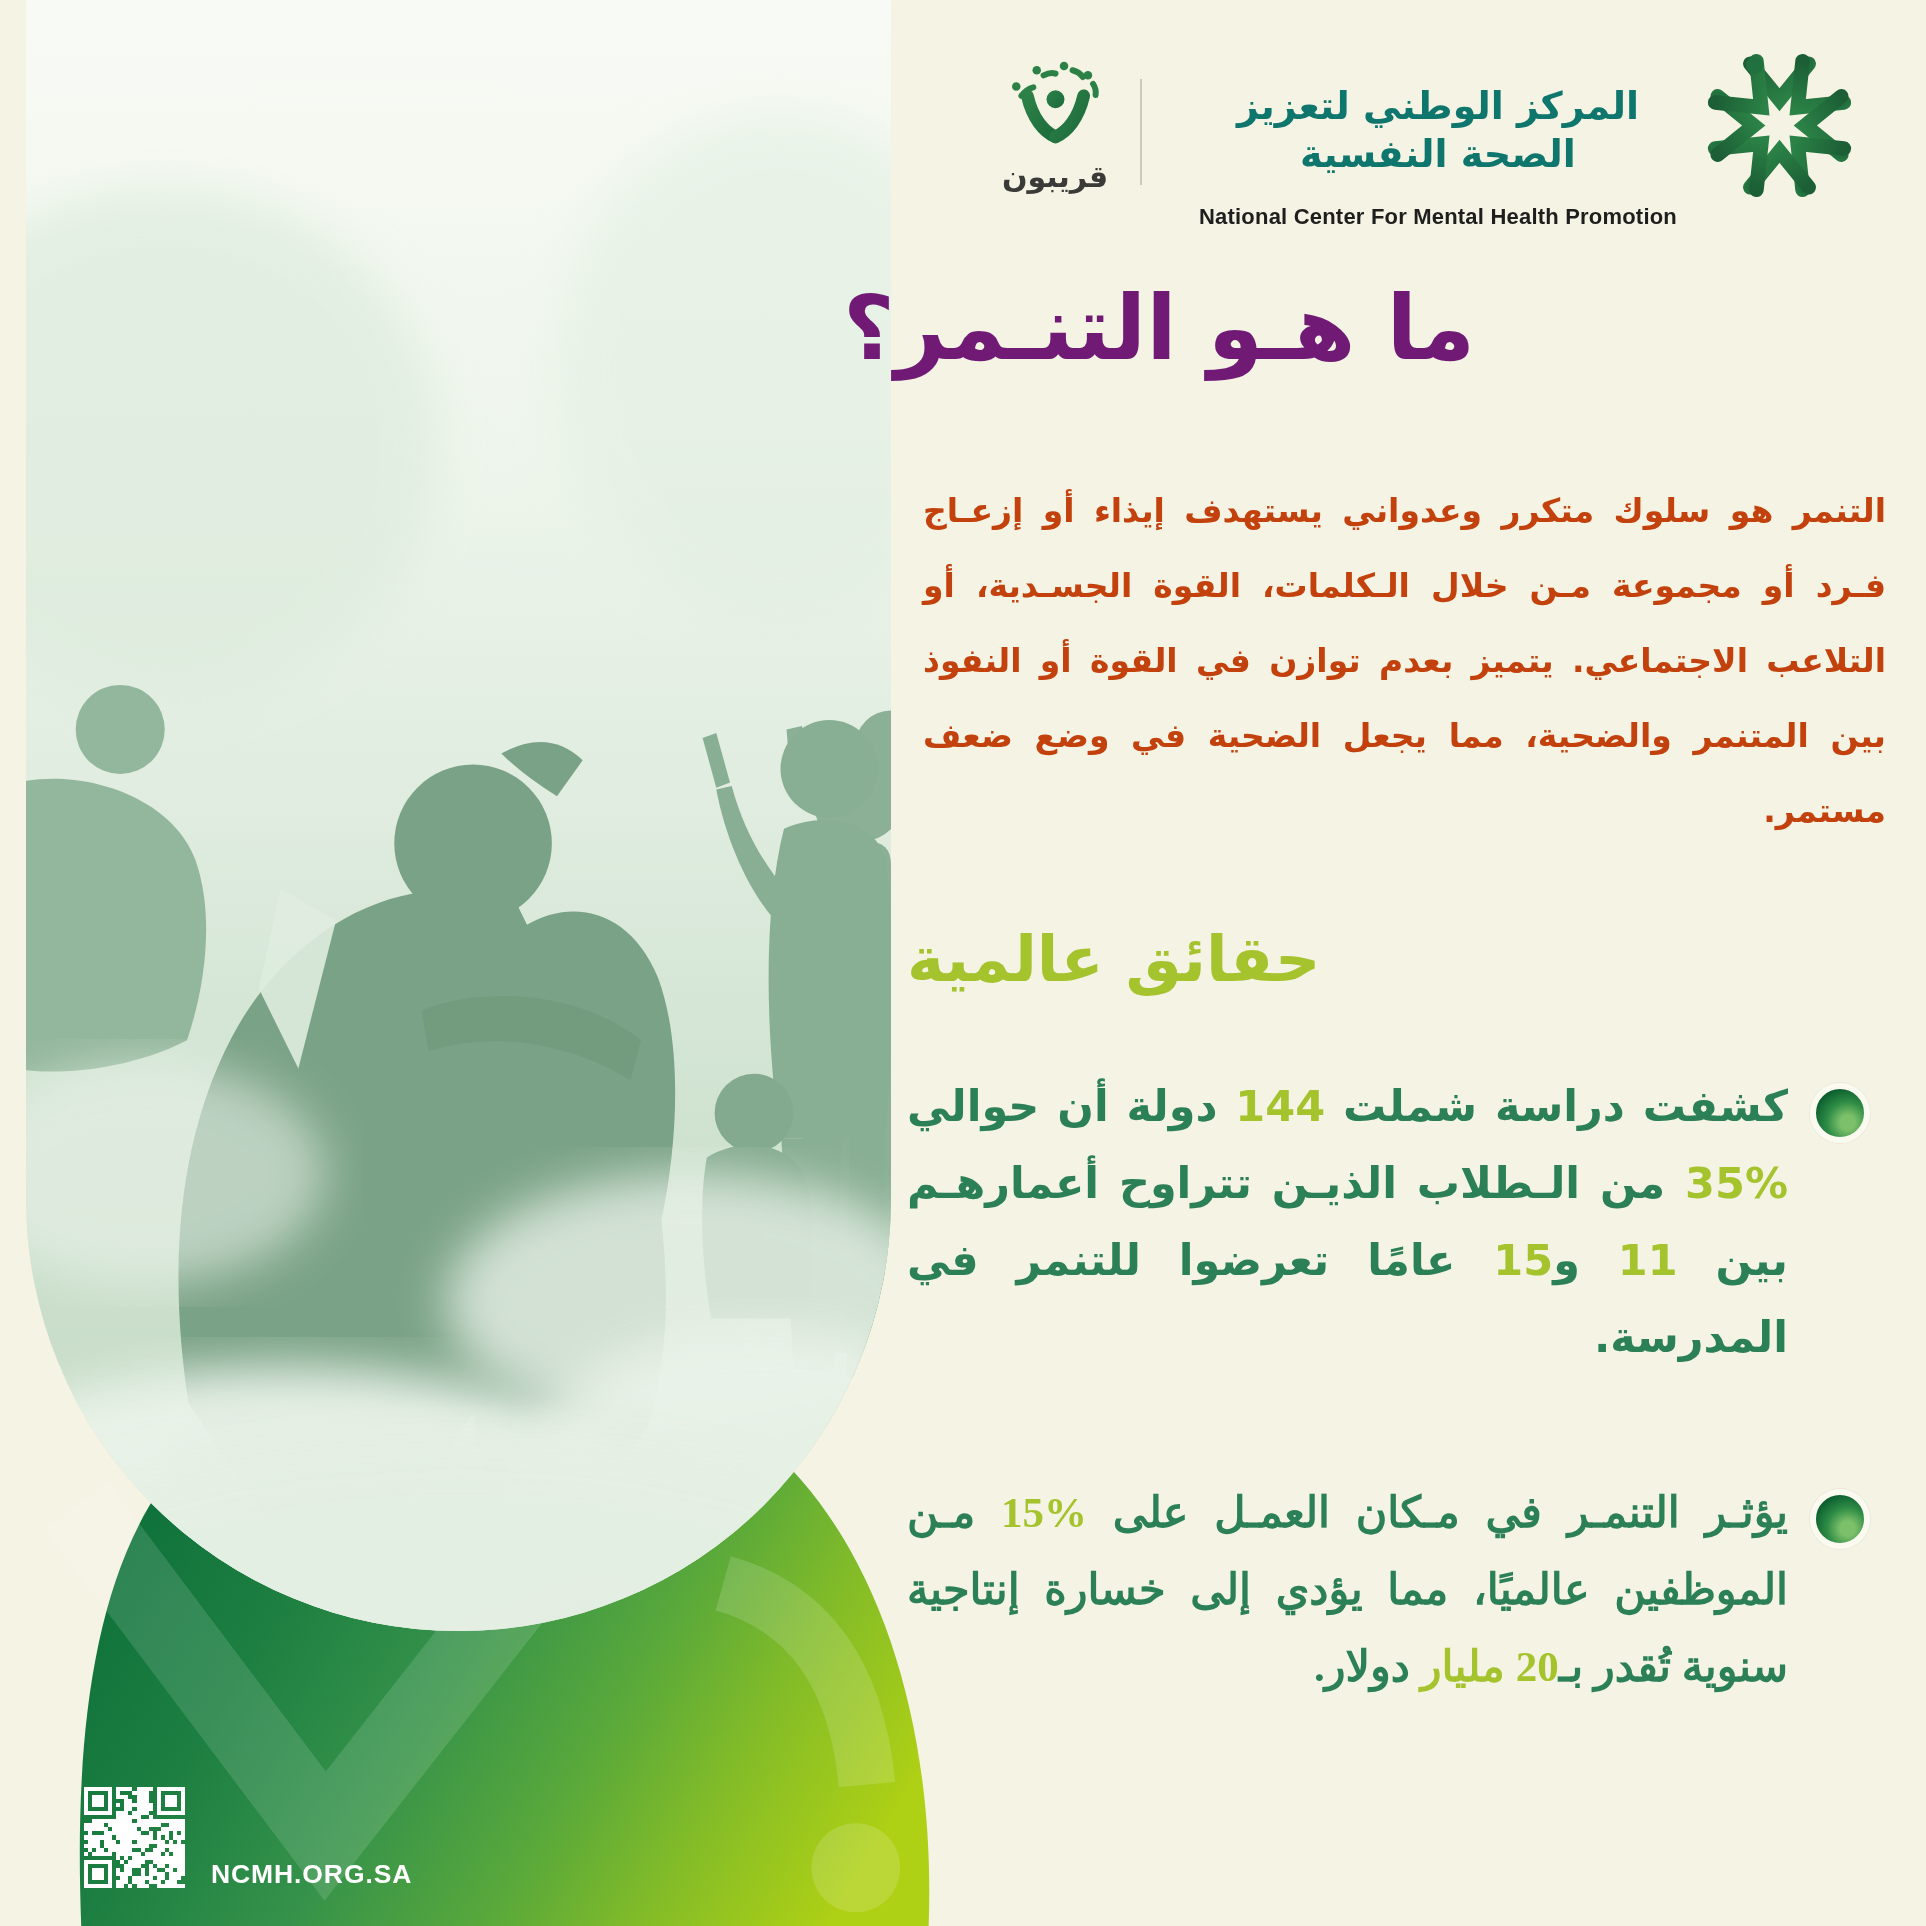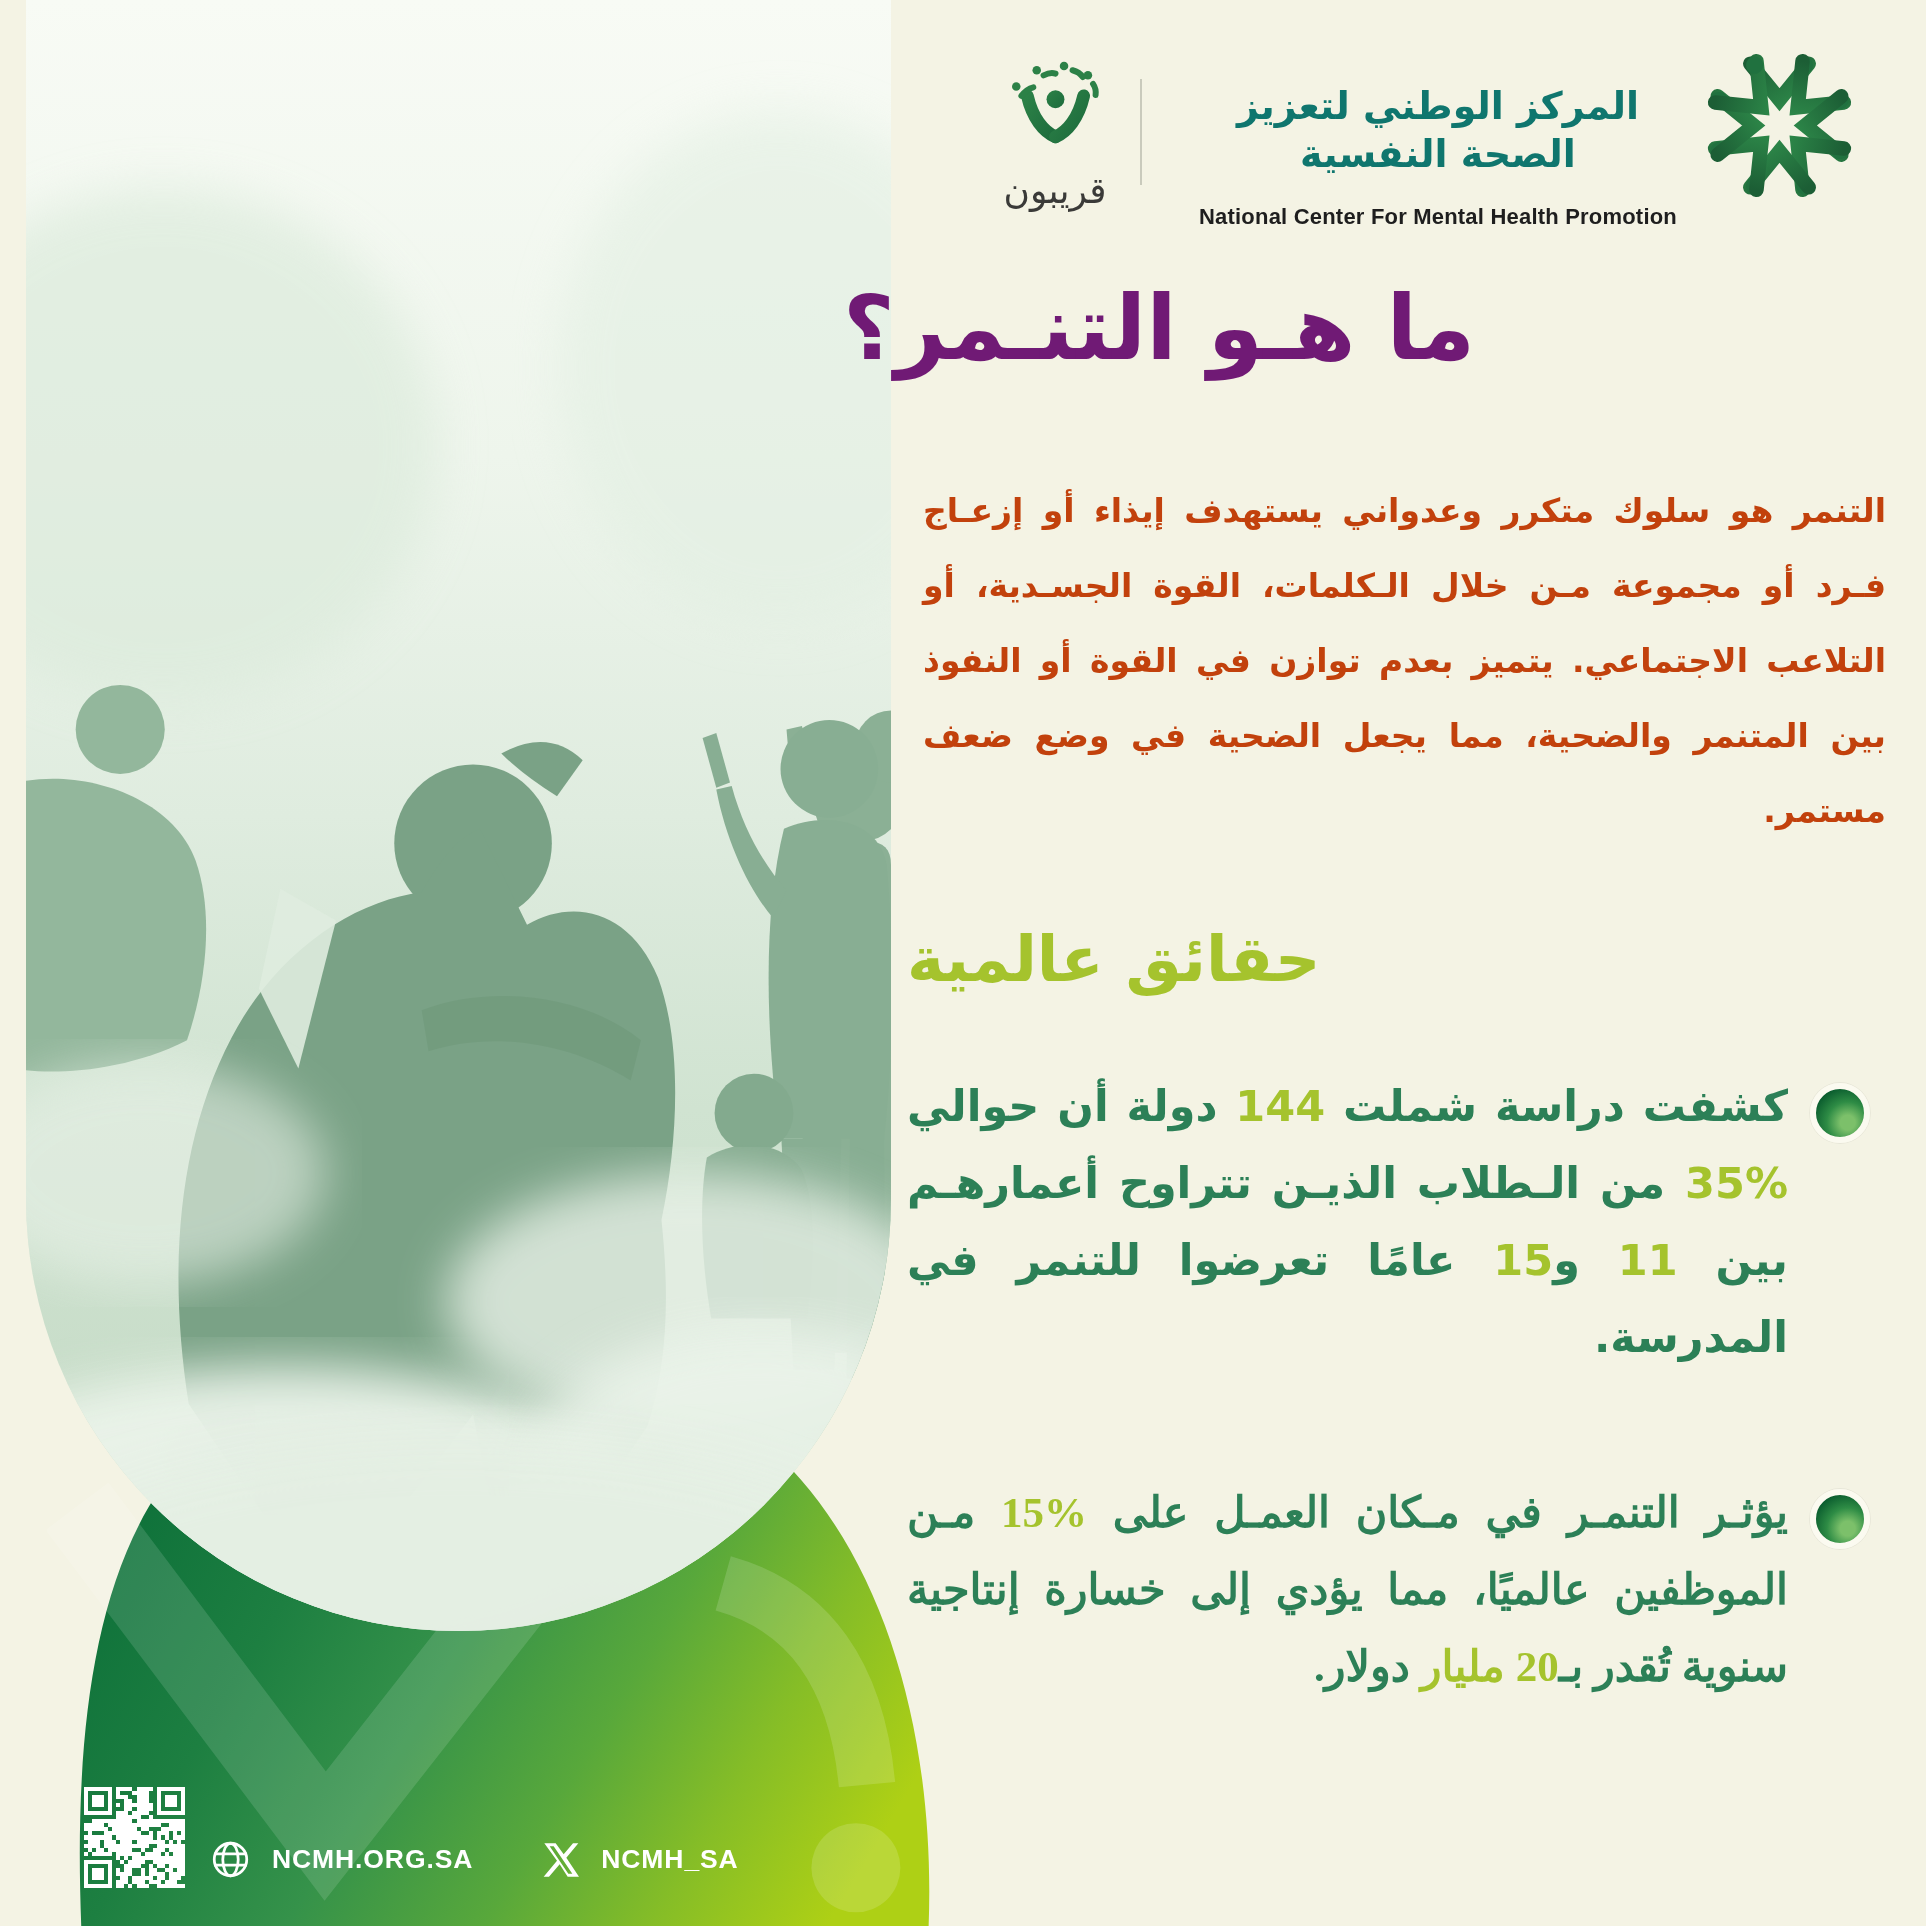--- a/index.html
+++ b/index.html
@@ -22,27 +22,27 @@
   
   .dome{left:47px;top:1335px;width:933px;height:591px;z-index:1;}
   .dome svg{display:block;width:100%;height:100%;}
 
   
   .qr{left:84px;top:1787px;width:101px;height:101px;z-index:3;}
   .footer-row{
     left:211px;top:1837px;height:45px;z-index:3;
     display:flex;align-items:center;gap:22px;
     color:#ffffff;font-family:"Liberation Sans", sans-serif;
-    font-weight:bold;font-size:26.5px;letter-spacing:0.9px;white-space:nowrap;
+    font-weight:bold;font-size:26.5px;letter-spacing:0.9px;white-space:nowrap;flex-direction:column;
   }
   .footer-row .gap{width:26px;}
 
   
   .qareebon{left:991px;top:60px;width:128px;text-align:center;z-index:4;}
-  .qareebon .lbl{margin-top:20px;font-size:36px;font-weight:normal;color:#3a3a38;}
+  .qareebon .lbl{margin-top:9px;font-size:30px;font-weight:bold;color:#3a3a38;}
   .hdr-divider{left:1140px;top:79px;width:1.7px;height:106px;background:#c9cabc;z-index:4;}
   .orgblock{left:1181px;top:82px;width:514px;text-align:center;z-index:4;direction:rtl;}
   .orgblock .ar{font-size:38px;font-weight:bold;color:#0f766e;line-height:48px;}
   .orgblock .en{font-family:"Liberation Sans",sans-serif;font-size:22px;font-weight:bold;color:#1e1e1e;line-height:34px;letter-spacing:0.2px;margin-top:22px;}
   .emblem{left:1704px;top:50px;width:151px;height:151px;z-index:4;}
 
   
   .rtl{direction:rtl;}
   .title{
     right:56px;top:276px;width:1027px;z-index:4;

